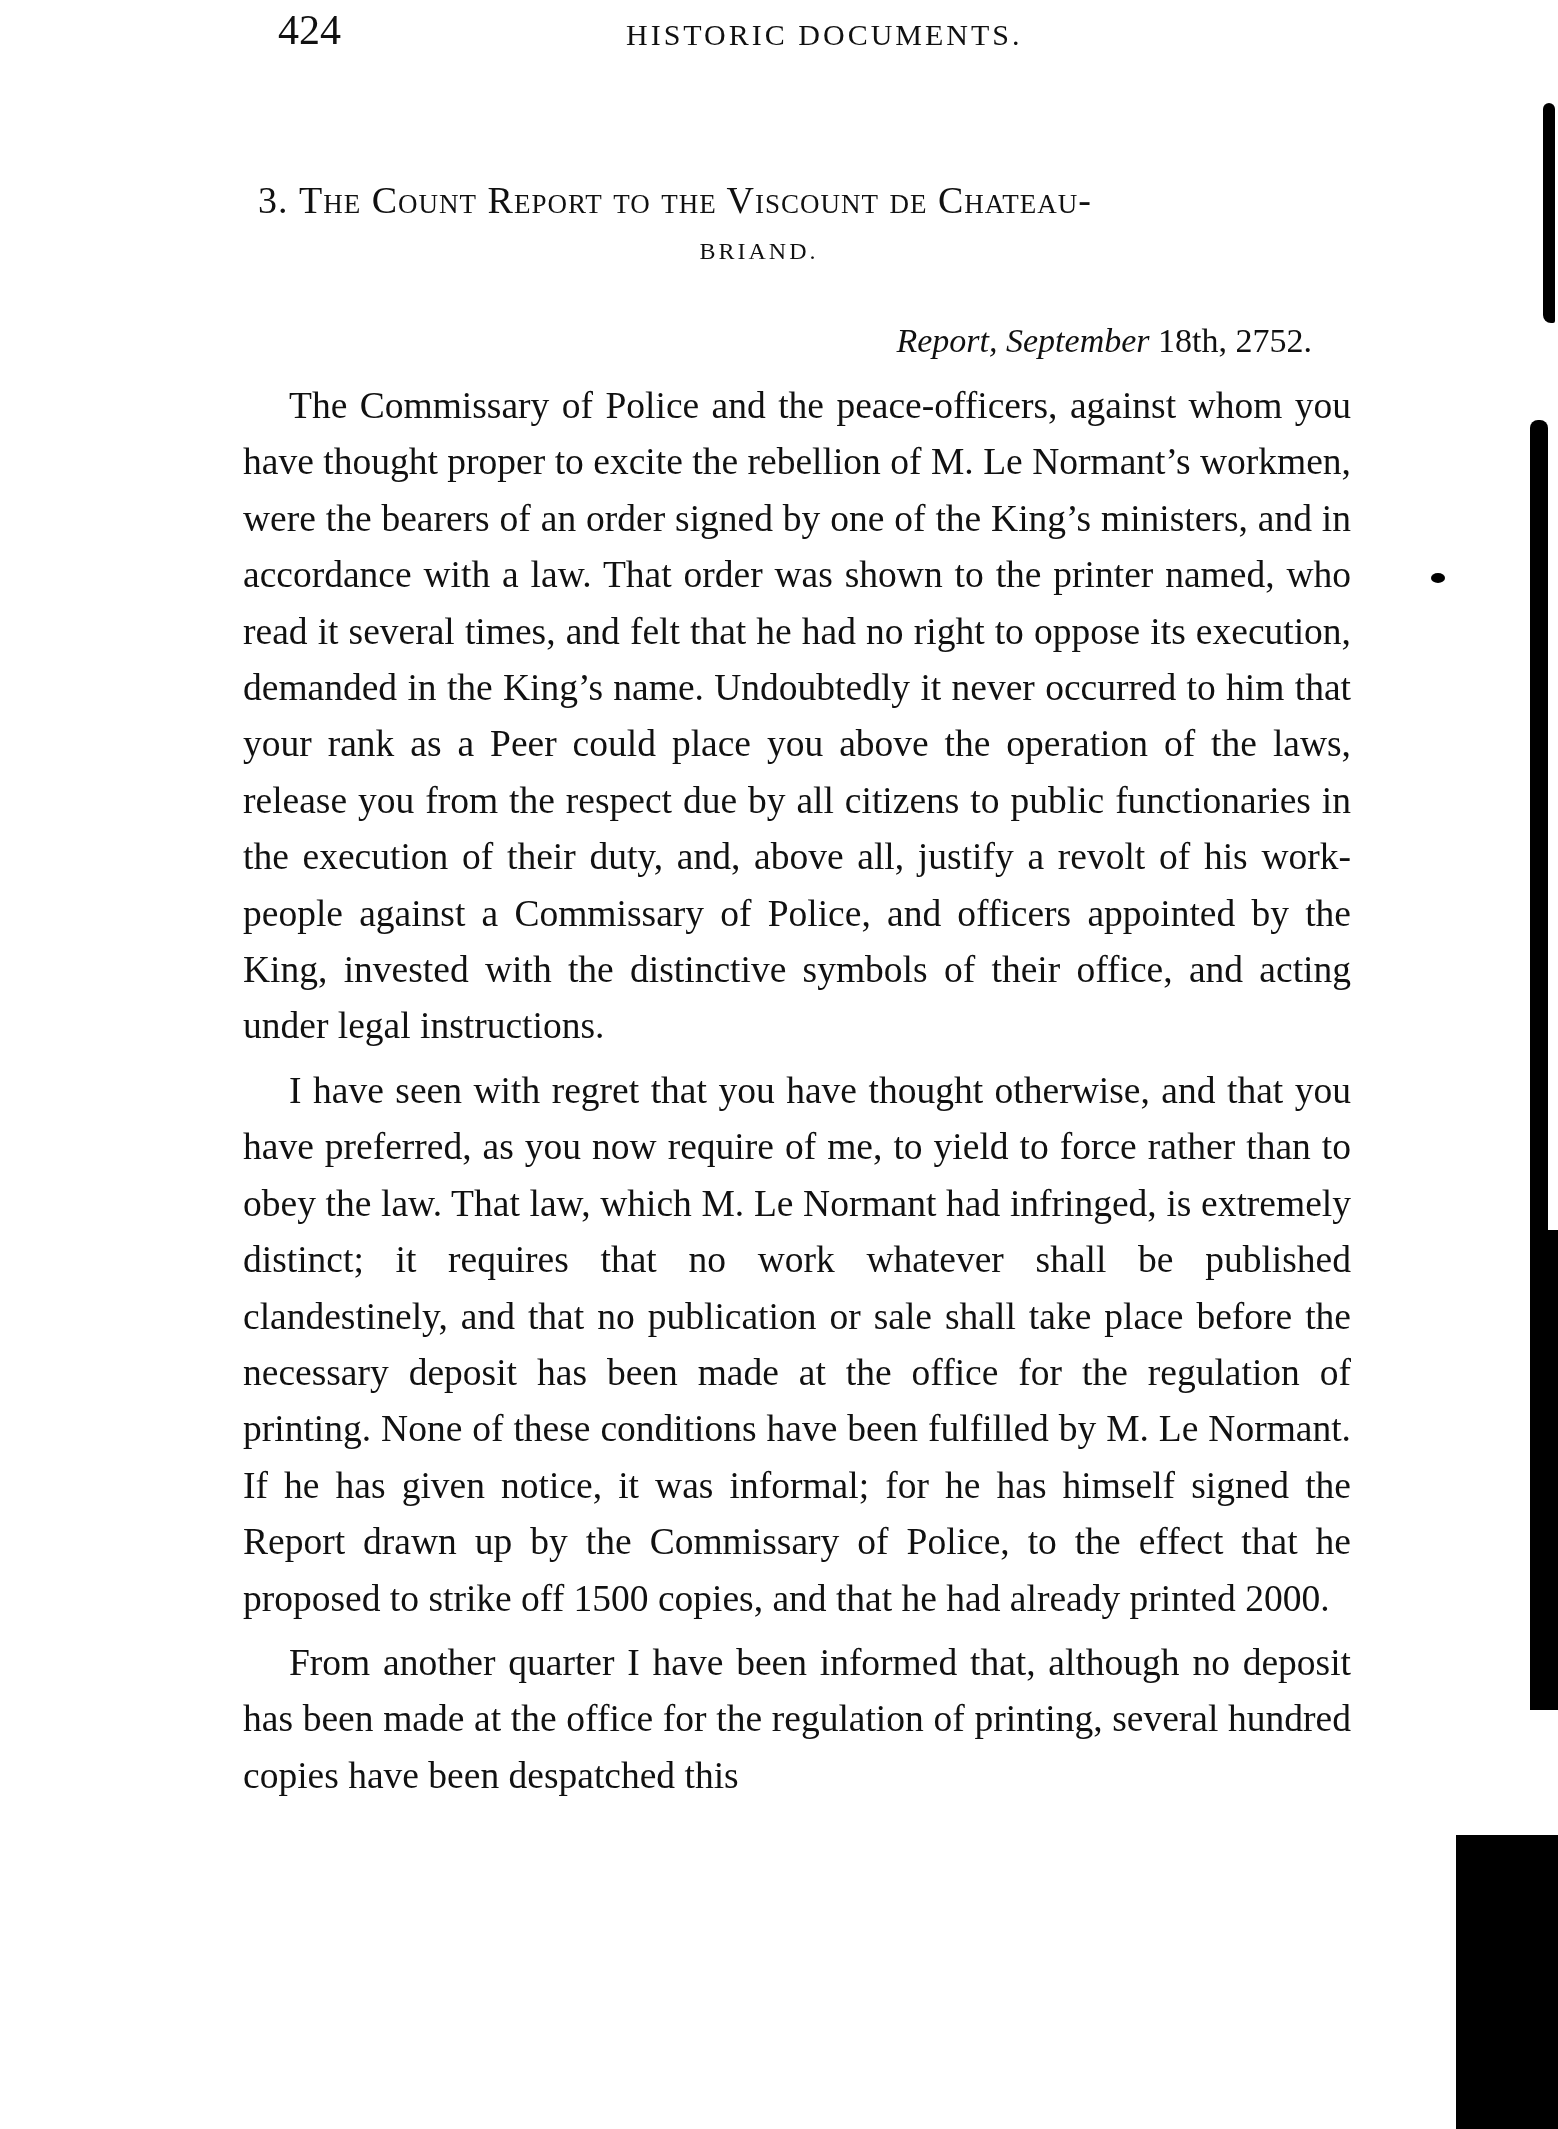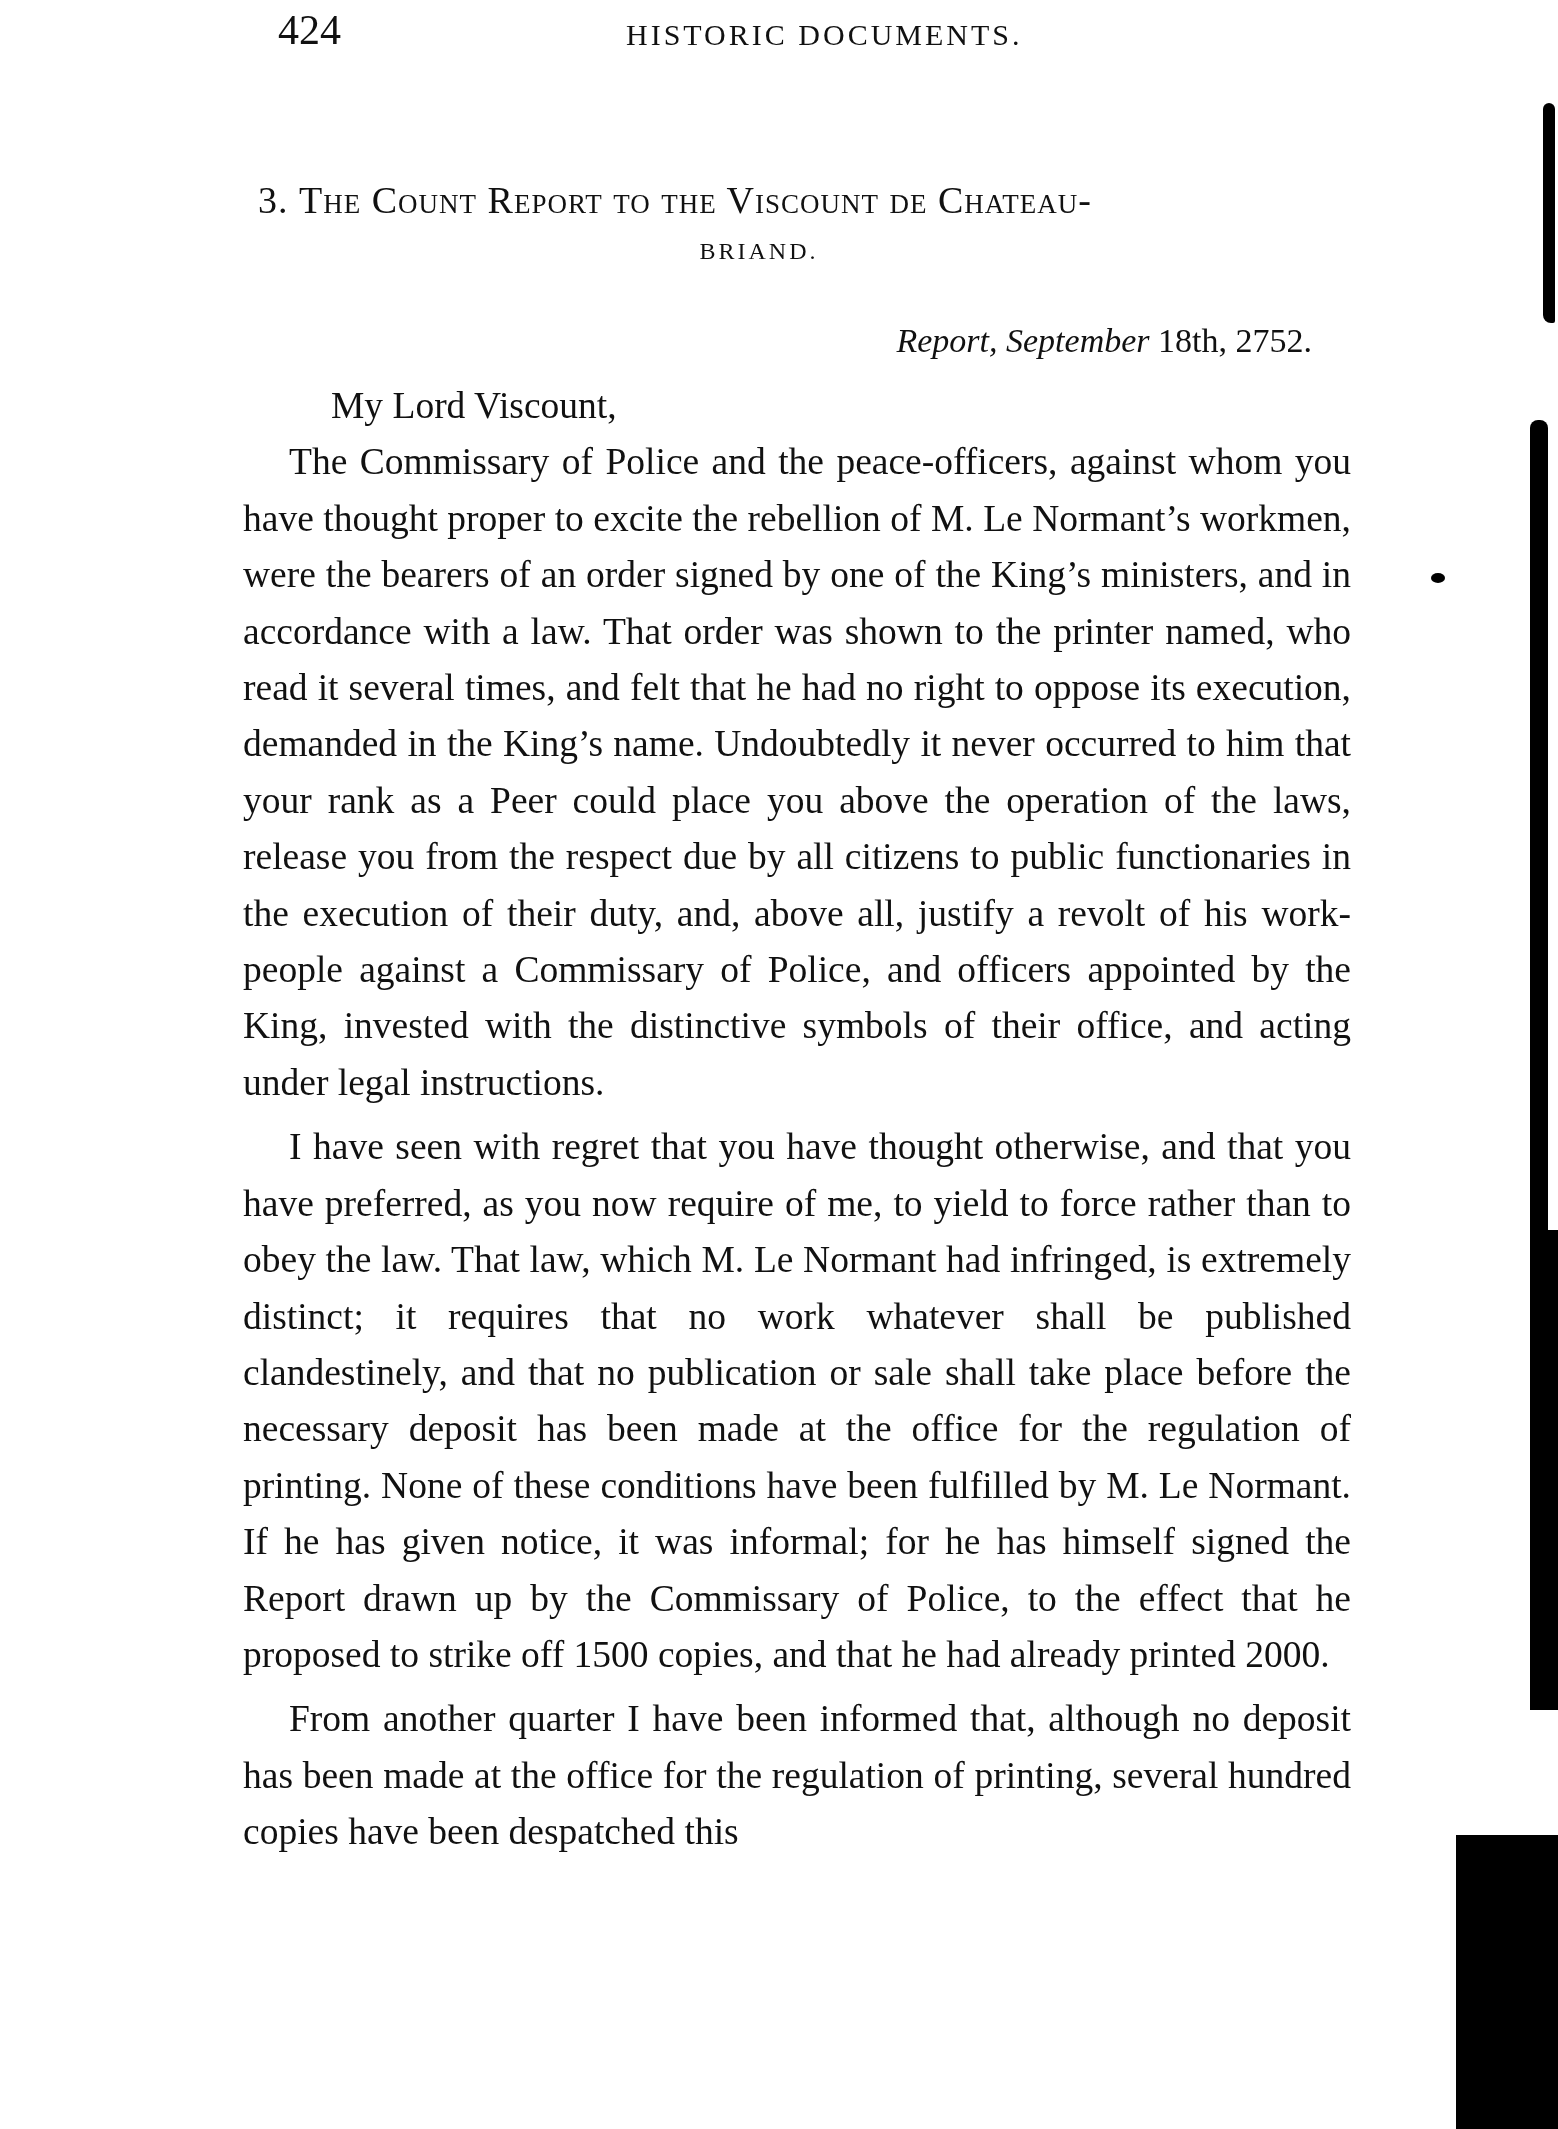--- a/index.html
+++ b/index.html
@@ -44,21 +44,20 @@
   </div>
 
   <div class="dateline">
     <i>Report,</i>
     <i>September</i>
     <span>18th,</span>
     <span>2752.</span>
   </div>
 
   <div class="body-text">
-    <p class="salutation">My Lord Viscount,</p>
     <p class="indent">The Commissary of Police and the peace-officers, against whom you have thought proper to excite the rebellion of M. Le Normant’s workmen, were the bearers of an order signed by one of the King’s ministers, and in accordance with a law. That order was shown to the printer named, who read it several times, and felt that he had no right to oppose its execution, demanded in the King’s name.  Undoubtedly it never occurred to him that your rank as a Peer could place you above the operation of the laws, release you from the respect due by all citizens to public functionaries in the execution of their duty, and, above all, justify a revolt of his work-people against a Commissary of Police, and officers appointed by the King, invested with the distinctive symbols of their office, and acting under legal instructions.</p>
     <p class="indent para-gap">I have seen with regret that you have thought otherwise, and that you have preferred, as you now require of me, to yield to force rather than to obey the law.  That law, which M. Le Normant had infringed, is extremely distinct; it requires that no work whatever shall be published clandestinely, and that no publication or sale shall take place before the necessary deposit has been made at the office for the regulation of printing.  None of these conditions have been fulfilled by M. Le Normant.  If he has given notice, it was informal; for he has himself signed the Report drawn up by the Commissary of Police, to the effect that he proposed to strike off 1500 copies, and that he had already printed 2000.</p>
     <p class="indent para-gap">From another quarter I have been informed that, although no deposit has been made at the office for the regulation of printing, several hundred copies have been despatched this</p>
   </div>
 
   <div class="edge" style="left:1543px; top:103px; width:12px; height:220px; border-radius:6px 6px 2px 8px;"></div>
   <div class="edge" style="left:1530px; top:420px; width:18px; height:820px; border-radius:8px;"></div>
   <div class="edge" style="left:1431px; top:573px; width:14px; height:10px; border-radius:50%;"></div>
   <div class="edge" style="left:1530px; top:1230px; width:28px; height:480px;"></div>
   <div class="edge" style="left:1456px; top:1835px; width:102px; height:294px;"></div>

